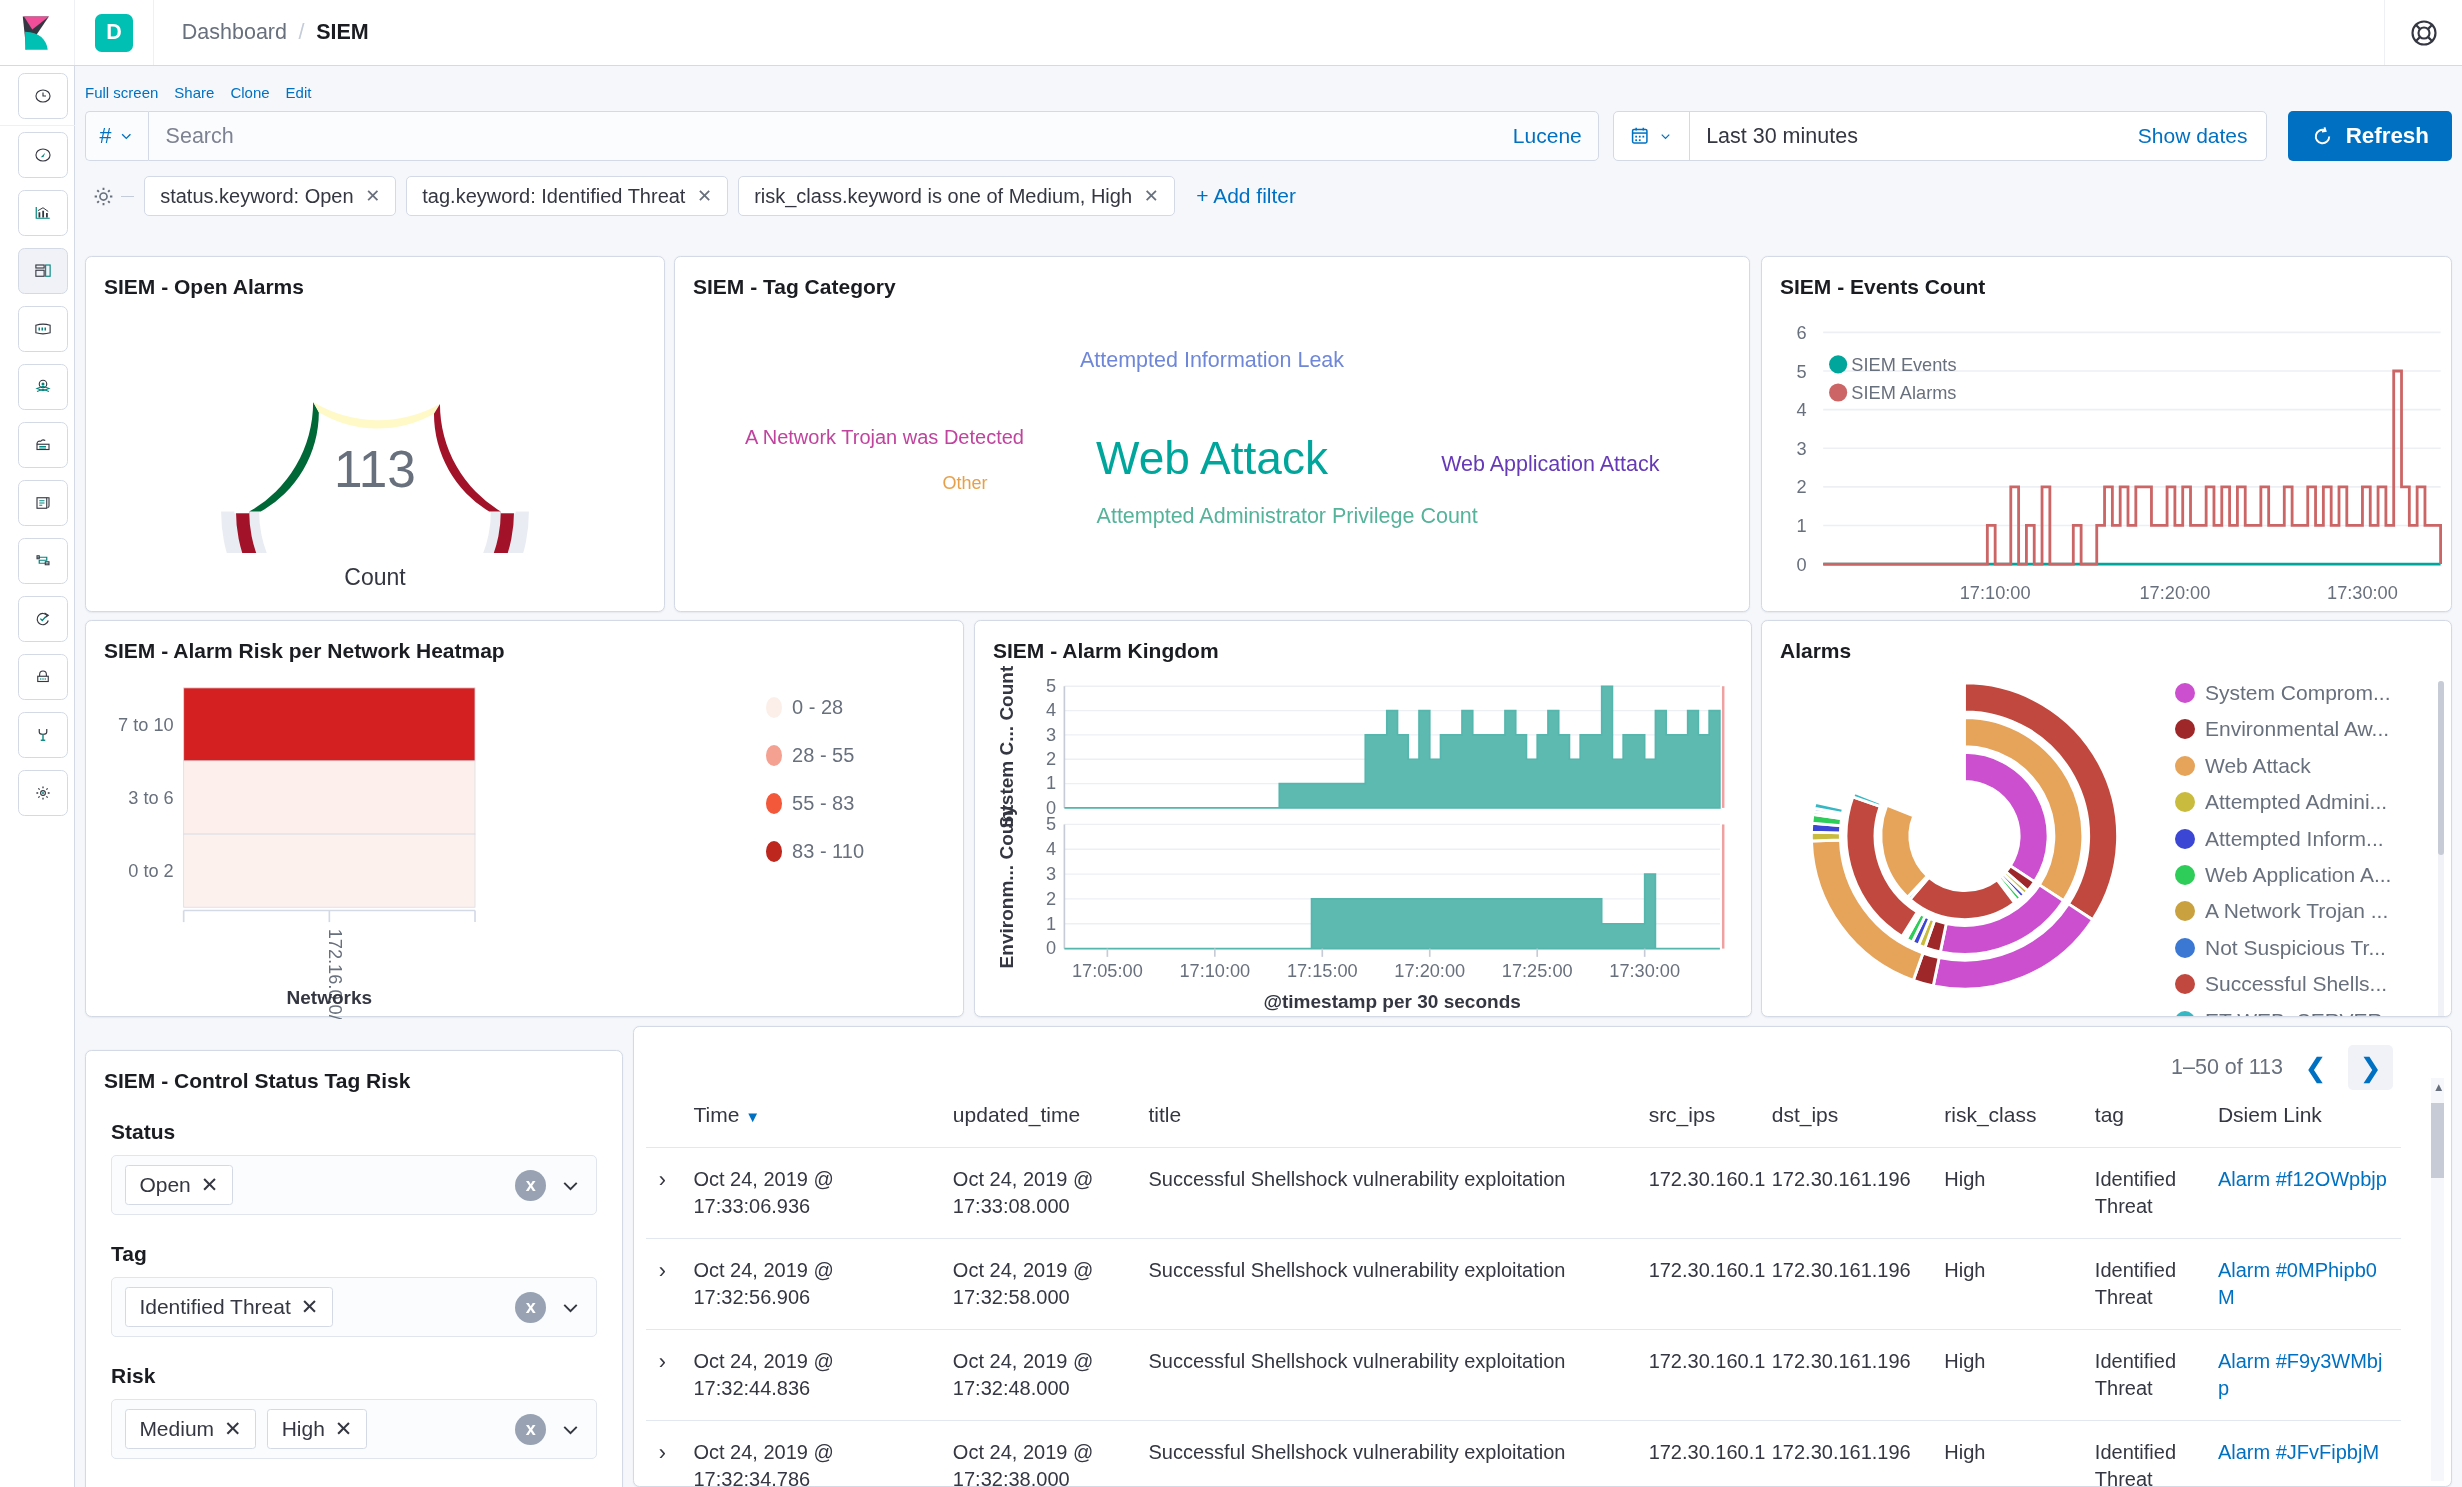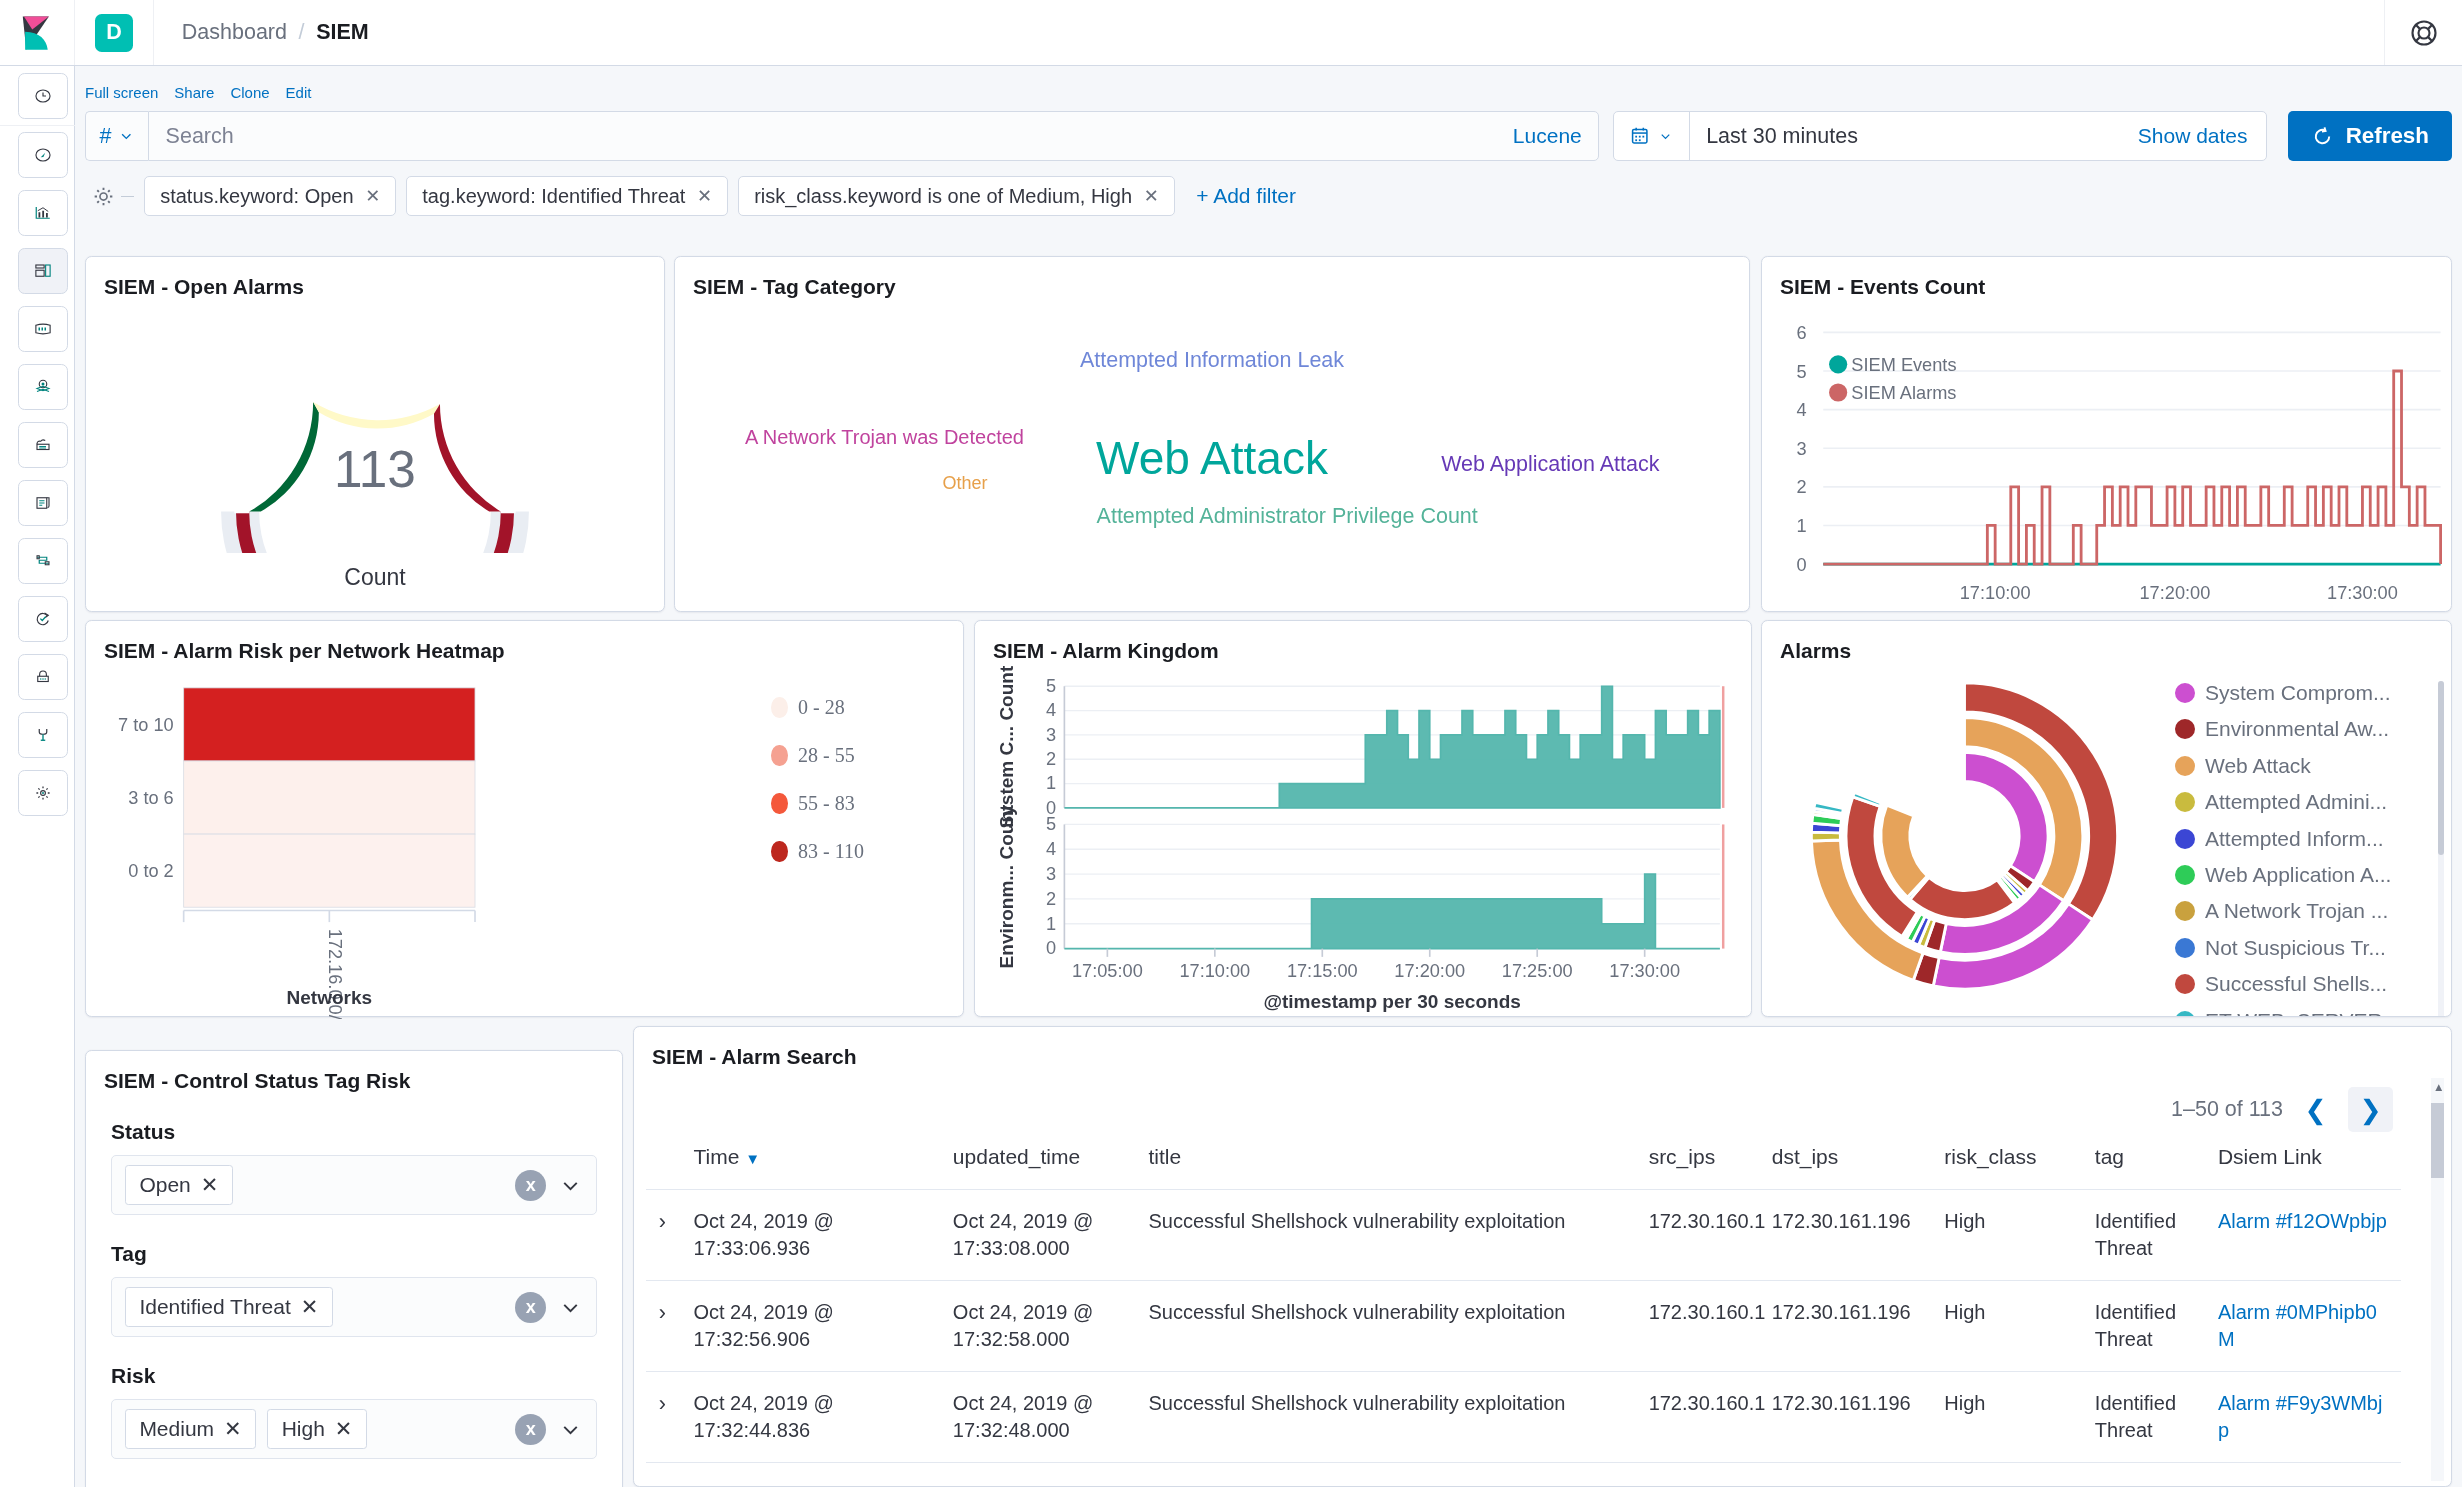--- a/index.html
+++ b/index.html
@@ -119,21 +119,21 @@
   
   .tagcloud { position: relative; height: 306px; }
   .tagcloud span { position: absolute; white-space: nowrap; }
 
   
   .axlabel { font-size: 22px; fill: #69707d; font-family: "Liberation Sans", sans-serif; }
   .axtitle { font-size: 23px; fill: #343741; font-weight: 700; font-family: "Liberation Sans", sans-serif; }
 
   
   .hm-legend { position: absolute; right: 99px; top: 75px; }
-  .hm-legend .row { display: flex; align-items: center; gap: 10px; margin-bottom: 25px; font-size: 20px; color: #69707d; font-family: Liberation Serif, serif; }
+  .hm-legend .row { display: flex; align-items: center; gap: 10px; margin-bottom: 25px; font-size: 20px; color: #69707d; }
   .dot { border-radius: 50%; display: inline-block; }
 
   
   .donut-legend { position: absolute; right: 28px; top: 60px; width: 248px; height: 348px; overflow: hidden; }
   .donut-legend .row { display: flex; align-items: center; gap: 10px; margin-bottom: 12.4px; font-size: 21px; color: #69707d; white-space: nowrap; }
   .legend-scroll { position: absolute; right: 6.6px; top: 0; width: 6.6px; height: 348px; }
   .legend-scroll .track { width: 6.6px; height: 100%; background: #f0f2f7; border-radius: 3.3px; }
   .legend-scroll .thumb { position: absolute; top: 0; width: 6.6px; height: 174px; background: #c6cbd6; border-radius: 3.3px; }
 
   
@@ -693,21 +693,20 @@
             <div class="combo-spacer"></div>
             <div class="clear-circle">x</div>
             <svg class="chev" width="25" height="25" viewBox="0 0 24 24">
                 <path d="M6 9.5 L12 15.5 L18 9.5" fill="none" stroke="#343741" stroke-width="1.9"></path>
               </svg>
           </div>
         </div>
       </div>
 
       <div class="panel" style="left:558px; top:770px; width:1819px; height:461px; overflow:hidden;">
-        <div class="ptitle">SIEM - Alarm Search</div>
         <div class="pager">
           <span class="pager-text">1–50 of 113</span>
           <span class="pager-btn">❮</span>
           <span class="pager-btn active">❯</span>
         </div>
         <div style="padding: 0 50px 0 11.6px;">
           <table class="docs">
             <colgroup>
               <col style="width:36px">
                 <col style="width:236px">

